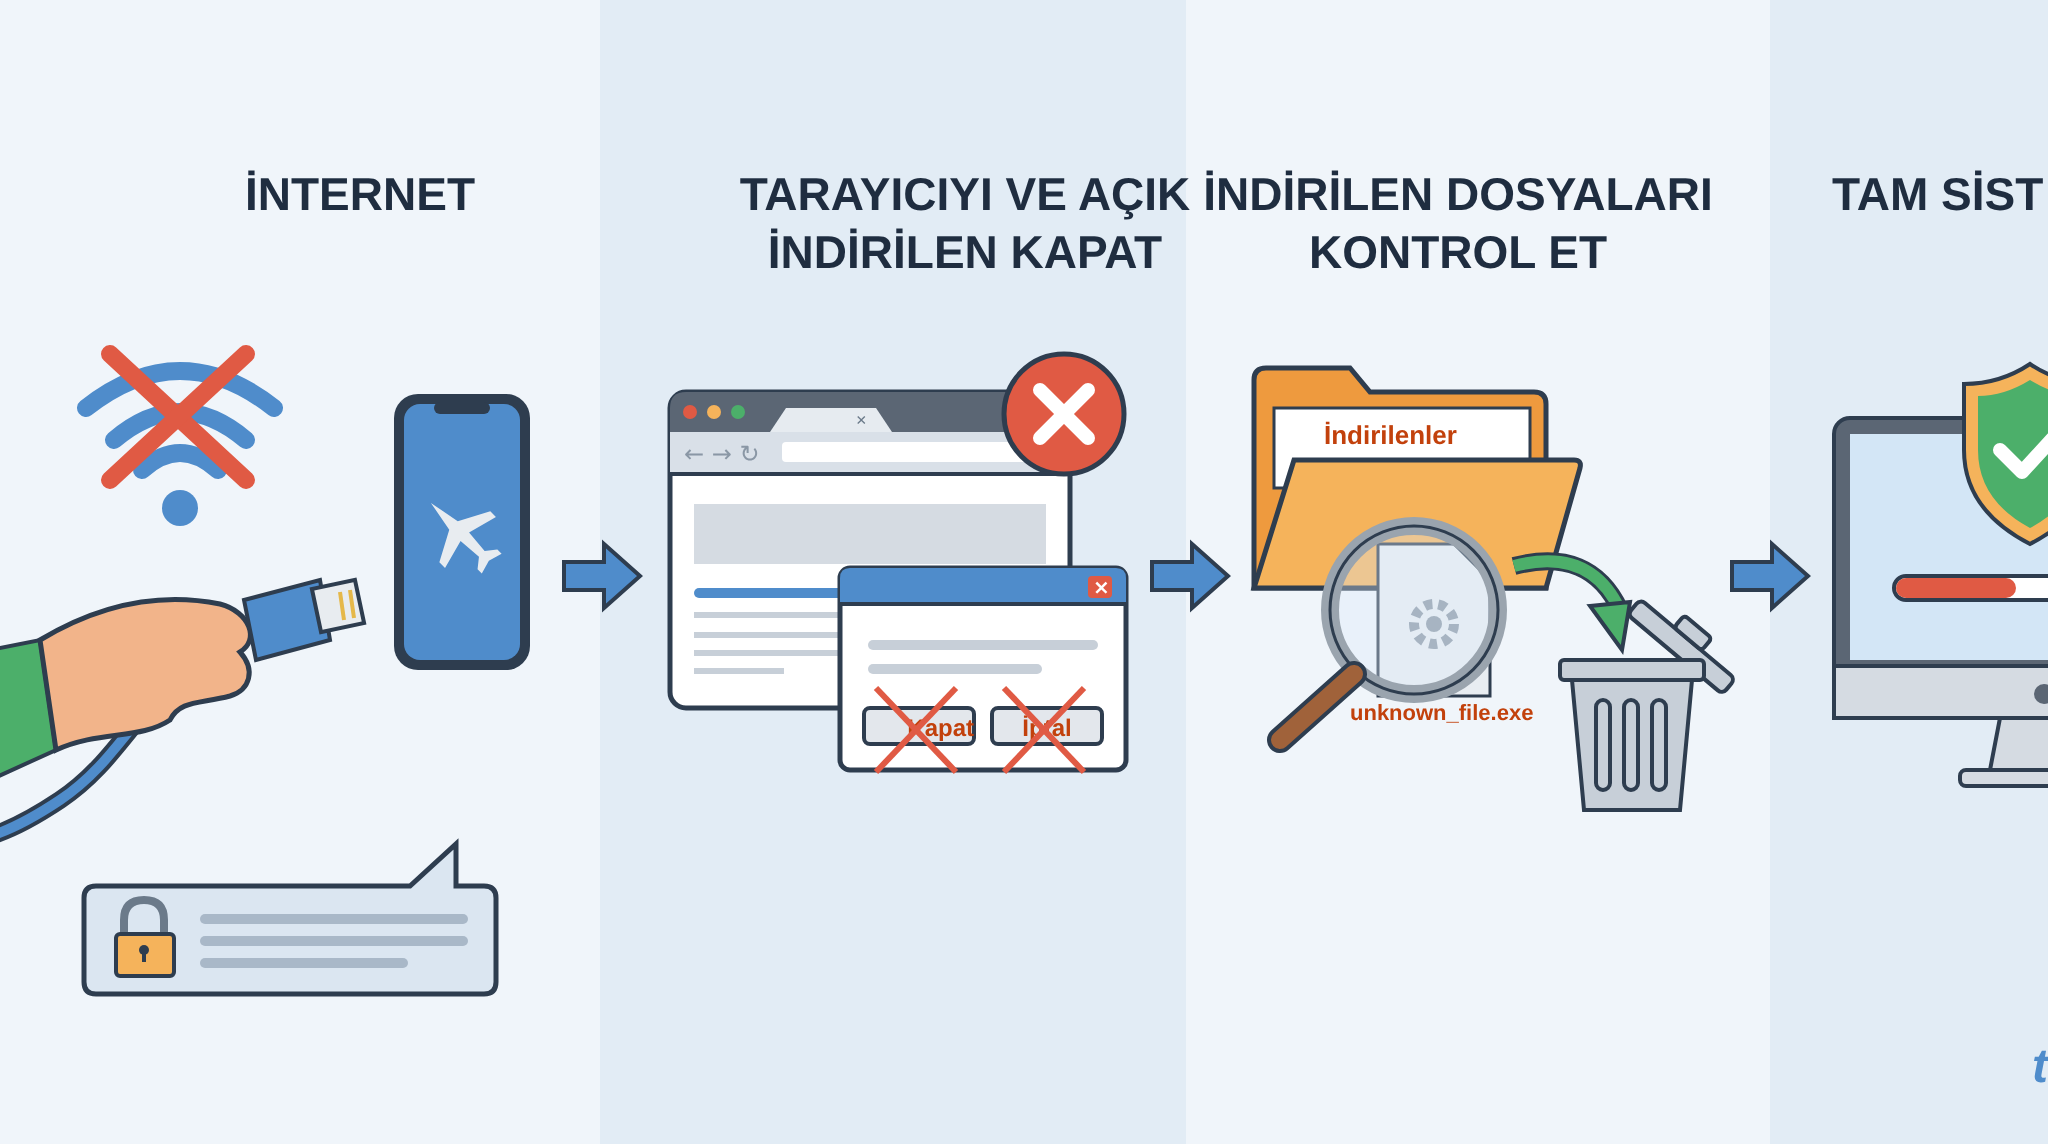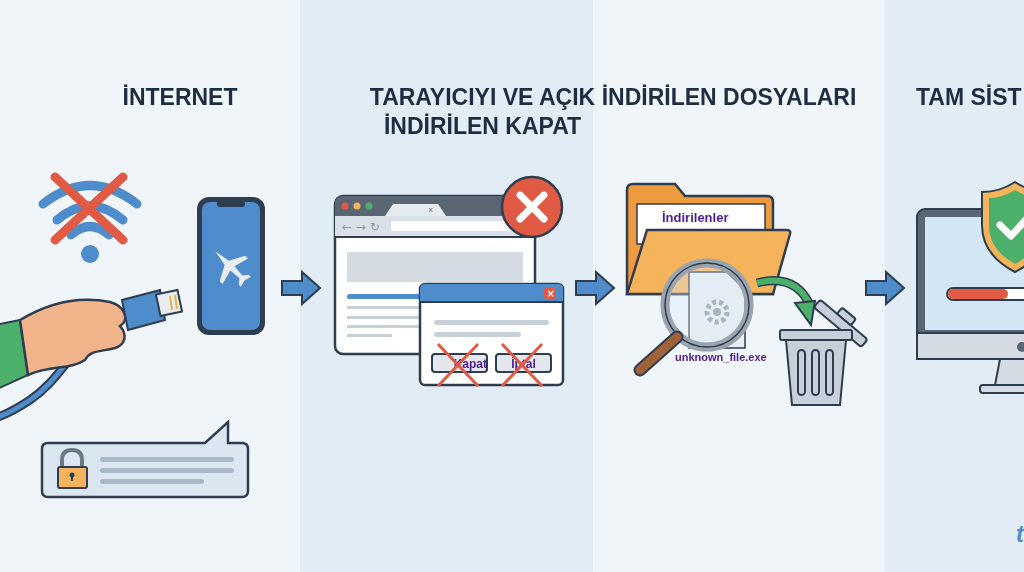--- a/index.html
+++ b/index.html
@@ -8,39 +8,40 @@
   .p1 { left:0; width:300px; background:#f0f5fa; }
   .p2 { left:300px; width:293px; background:#e2ecf5; }
   .p3 { left:593px; width:292px; background:#f0f5fa; }
   .p4 { left:885px; width:139px; background:#e2ecf5; }
   .title { position:absolute; top:83px; color:#1f2d40; font-weight:bold; font-size:23px; line-height:29px; text-align:center; white-space:nowrap; }
   .t1 { left:0; width:360px; }
   .t2 { left:300px; width:293px;padding-left:36px; }
   .t3 { left:593px; width:272px;text-align:center; }
   .t4 { left:885px; width:200px; text-align:left; padding-left:31px; }
   svg { position:absolute; overflow:visible; }
-  .lbl { position:absolute; font-family:"Liberation Sans", sans-serif; font-weight:bold; color:#4c1d95; }
+  .lbl { position:absolute; font-family:"Liberation Sans", sans-serif; font-weight:bold; color:#c2410c; }
 </style>
 </head>
 <body>
 
 <div class="panel p1"></div>
 <div class="panel p2"></div>
 <div class="panel p3"></div>
 <div class="panel p4"></div>
 
 <div class="title t1">
   <div>İNTERNET</div>
 </div>
 <div class="title t2">
   <div>TARAYICIYI VE AÇIK</div>
   <div>İNDİRİLEN KAPAT</div>
 </div>
 <div class="title t3">
   <div>İNDİRİLEN DOSYALARI</div>
+  <div>KONTROL ET</div>
 </div>
 <div class="title t4">
   <div>TAM SİST</div>
 </div>
 
 <svg style="left:35px;top:172px" width="110" height="95" viewBox="0 0 110 95">
   <path d="M8 32 Q55 -5 102 32" fill="none" stroke="#4f8ccb" stroke-width="9" stroke-linecap="round"></path>
   <path d="M22 48 Q55 20 88 48" fill="none" stroke="#4f8ccb" stroke-width="9" stroke-linecap="round"></path>
   <path d="M36 63 Q55 46 74 63" fill="none" stroke="#4f8ccb" stroke-width="9" stroke-linecap="round"></path>
   <circle cx="55" cy="82" r="9" fill="#4f8ccb"></circle>

